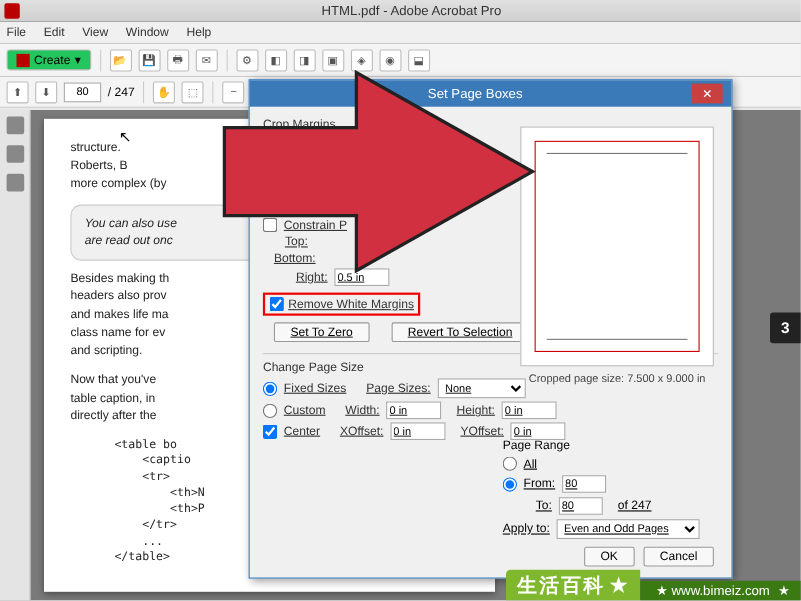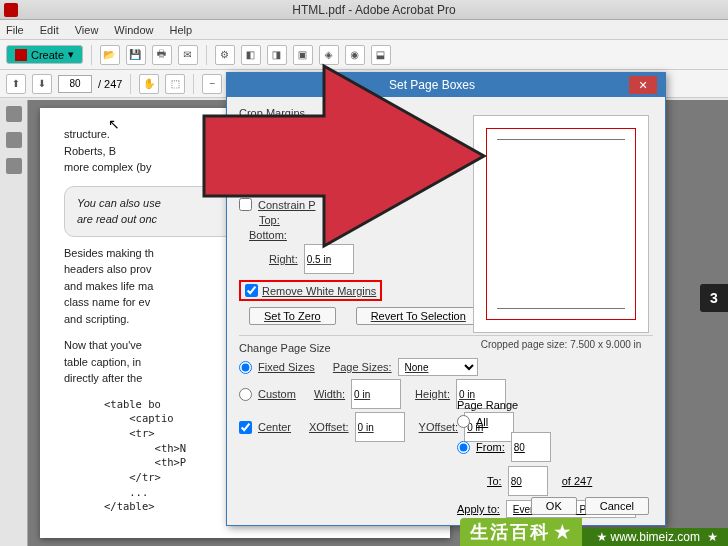--- a/index.html
+++ b/index.html
@@ -7,21 +7,21 @@
 
 
 .titlebar { background: linear-gradient(#e0e0e0,#d0d0d0); height: 20px; display: flex; align-items: center; padding: 0 4px; border-bottom: 1px solid #aaa; }
 .titlebar .doc-icon { width: 14px; height: 14px; background: #b00; margin-right: 6px; border-radius: 2px; }
 .titlebar .title { flex: 1; text-align: center; font-size: 12px; color: #333; }
 .menubar { background: #f0f0f0; height: 20px; display: flex; align-items: center; padding: 0 6px; border-bottom: 1px solid #ccc; }
 .menubar span { margin-right: 16px; font-size: 11px; color: #333; cursor: default; }
 
 .toolbar1 { background: #f4f4f4; height: 30px; display: flex; align-items: center; padding: 0 6px; border-bottom: 1px solid #ccc; gap: 6px; }
 .tbtn { width: 20px; height: 20px; border: 1px solid #bbb; background: #fff; border-radius: 2px; display: inline-flex; align-items: center; justify-content: center; font-size: 10px; color: #555; }
-.create-btn { display: flex; align-items: center; gap: 4px; padding: 2px 8px; border: 1px solid #bbb; background: #14b8a6; border-radius: 3px; }
+.create-btn { display: flex; align-items: center; gap: 4px; padding: 2px 8px; border: 1px solid #bbb; background: #22c55e; border-radius: 3px; }
 .create-btn .ico { width: 12px; height: 12px; background: #b00; }
 .sep { width: 1px; height: 20px; background: #ccc; margin: 0 2px; }
 
 .toolbar2 { background: #f4f4f4; height: 28px; display: flex; align-items: center; padding: 0 6px; border-bottom: 1px solid #ccc; gap: 6px; }
 .pagebox { width: 34px; height: 18px; border: 1px solid #aaa; background: #fff; text-align: center; font-size: 10px; }
 .zoombox { width: 48px; height: 18px; border: 1px solid #aaa; background: #fff; text-align: center; font-size: 10px; }
 
 
 .workarea { position: absolute; top: 100px; left: 0; right: 0; bottom: 0; background: #7a7a7a; }
 .sidebar { position: absolute; left: 0; top: 0; bottom: 0; width: 28px; background: #e4e4e4; border-right: 1px solid #aaa; display: flex; flex-direction: column; align-items: center; padding-top: 6px; gap: 10px; }
@@ -33,21 +33,21 @@
 
 
 .dialog { position: absolute; left: 226px; top: 72px; width: 440px; height: 454px; background: #f0f0f0; border: 1px solid #3a7ab8; box-shadow: 2px 2px 8px rgba(0,0,0,0.4); }
 .dlg-title { background: #3a7ab8; color: #fff; height: 24px; display: flex; align-items: center; padding: 0 8px; font-size: 12px; }
 .dlg-title .t { flex: 1; text-align: center; }
 .dlg-close { width: 28px; height: 18px; background: #c94040; color: #fff; display: flex; align-items: center; justify-content: center; font-size: 11px; }
 .dlg-body { padding: 8px 12px; font-size: 11px; color: #333; }
 .fieldset-label { font-size: 11px; margin: 2px 0 4px; }
 .dlg-row { display: flex; align-items: center; gap: 6px; margin: 3px 0; text-decoration: underline; }
 .dlg-row label { font-size: 11px; }
-.numinput { width: 50px; height: 30px; border: 1px solid #aaa; background: #fff; font-size: 10px; padding: 0 2px; }
+.numinput { width: 50px; height: 16px; border: 1px solid #aaa; background: #fff; font-size: 10px; padding: 0 2px; }
 .selinput { height: 18px; border: 1px solid #aaa; background: #fff; font-size: 10px; padding: 0 2px; }
 .dlg-btn { padding: 2px 14px; border: 1px solid #999; background: #f8f8f8; border-radius: 2px; font-size: 11px; }
 .highlight-red { border: 2px solid #e00; padding: 2px 4px; display: inline-flex; align-items: center; gap: 4px; }
 .preview { position: absolute; right: 16px; top: 42px; width: 176px; height: 218px; border: 1px solid #bbb; background: #fff; }
 .preview-inner { position: absolute; inset: 12px; border: 1px solid #c00; }
 .preview-inner::after { content: ""; position: absolute; inset: 10px; border-top: 1px solid #777; border-bottom: 1px solid #777; }
 .preview-caption { position: absolute; right: 16px; top: 266px; width: 176px; text-align: center; font-size: 10px; color: #444; }
 .page-range { position: absolute; left: 230px; top: 324px; font-size: 11px; }
 .page-range .dlg-row { margin: 4px 0; }
 .footer-btns { position: absolute; right: 16px; bottom: 10px; display: flex; gap: 8px; }

